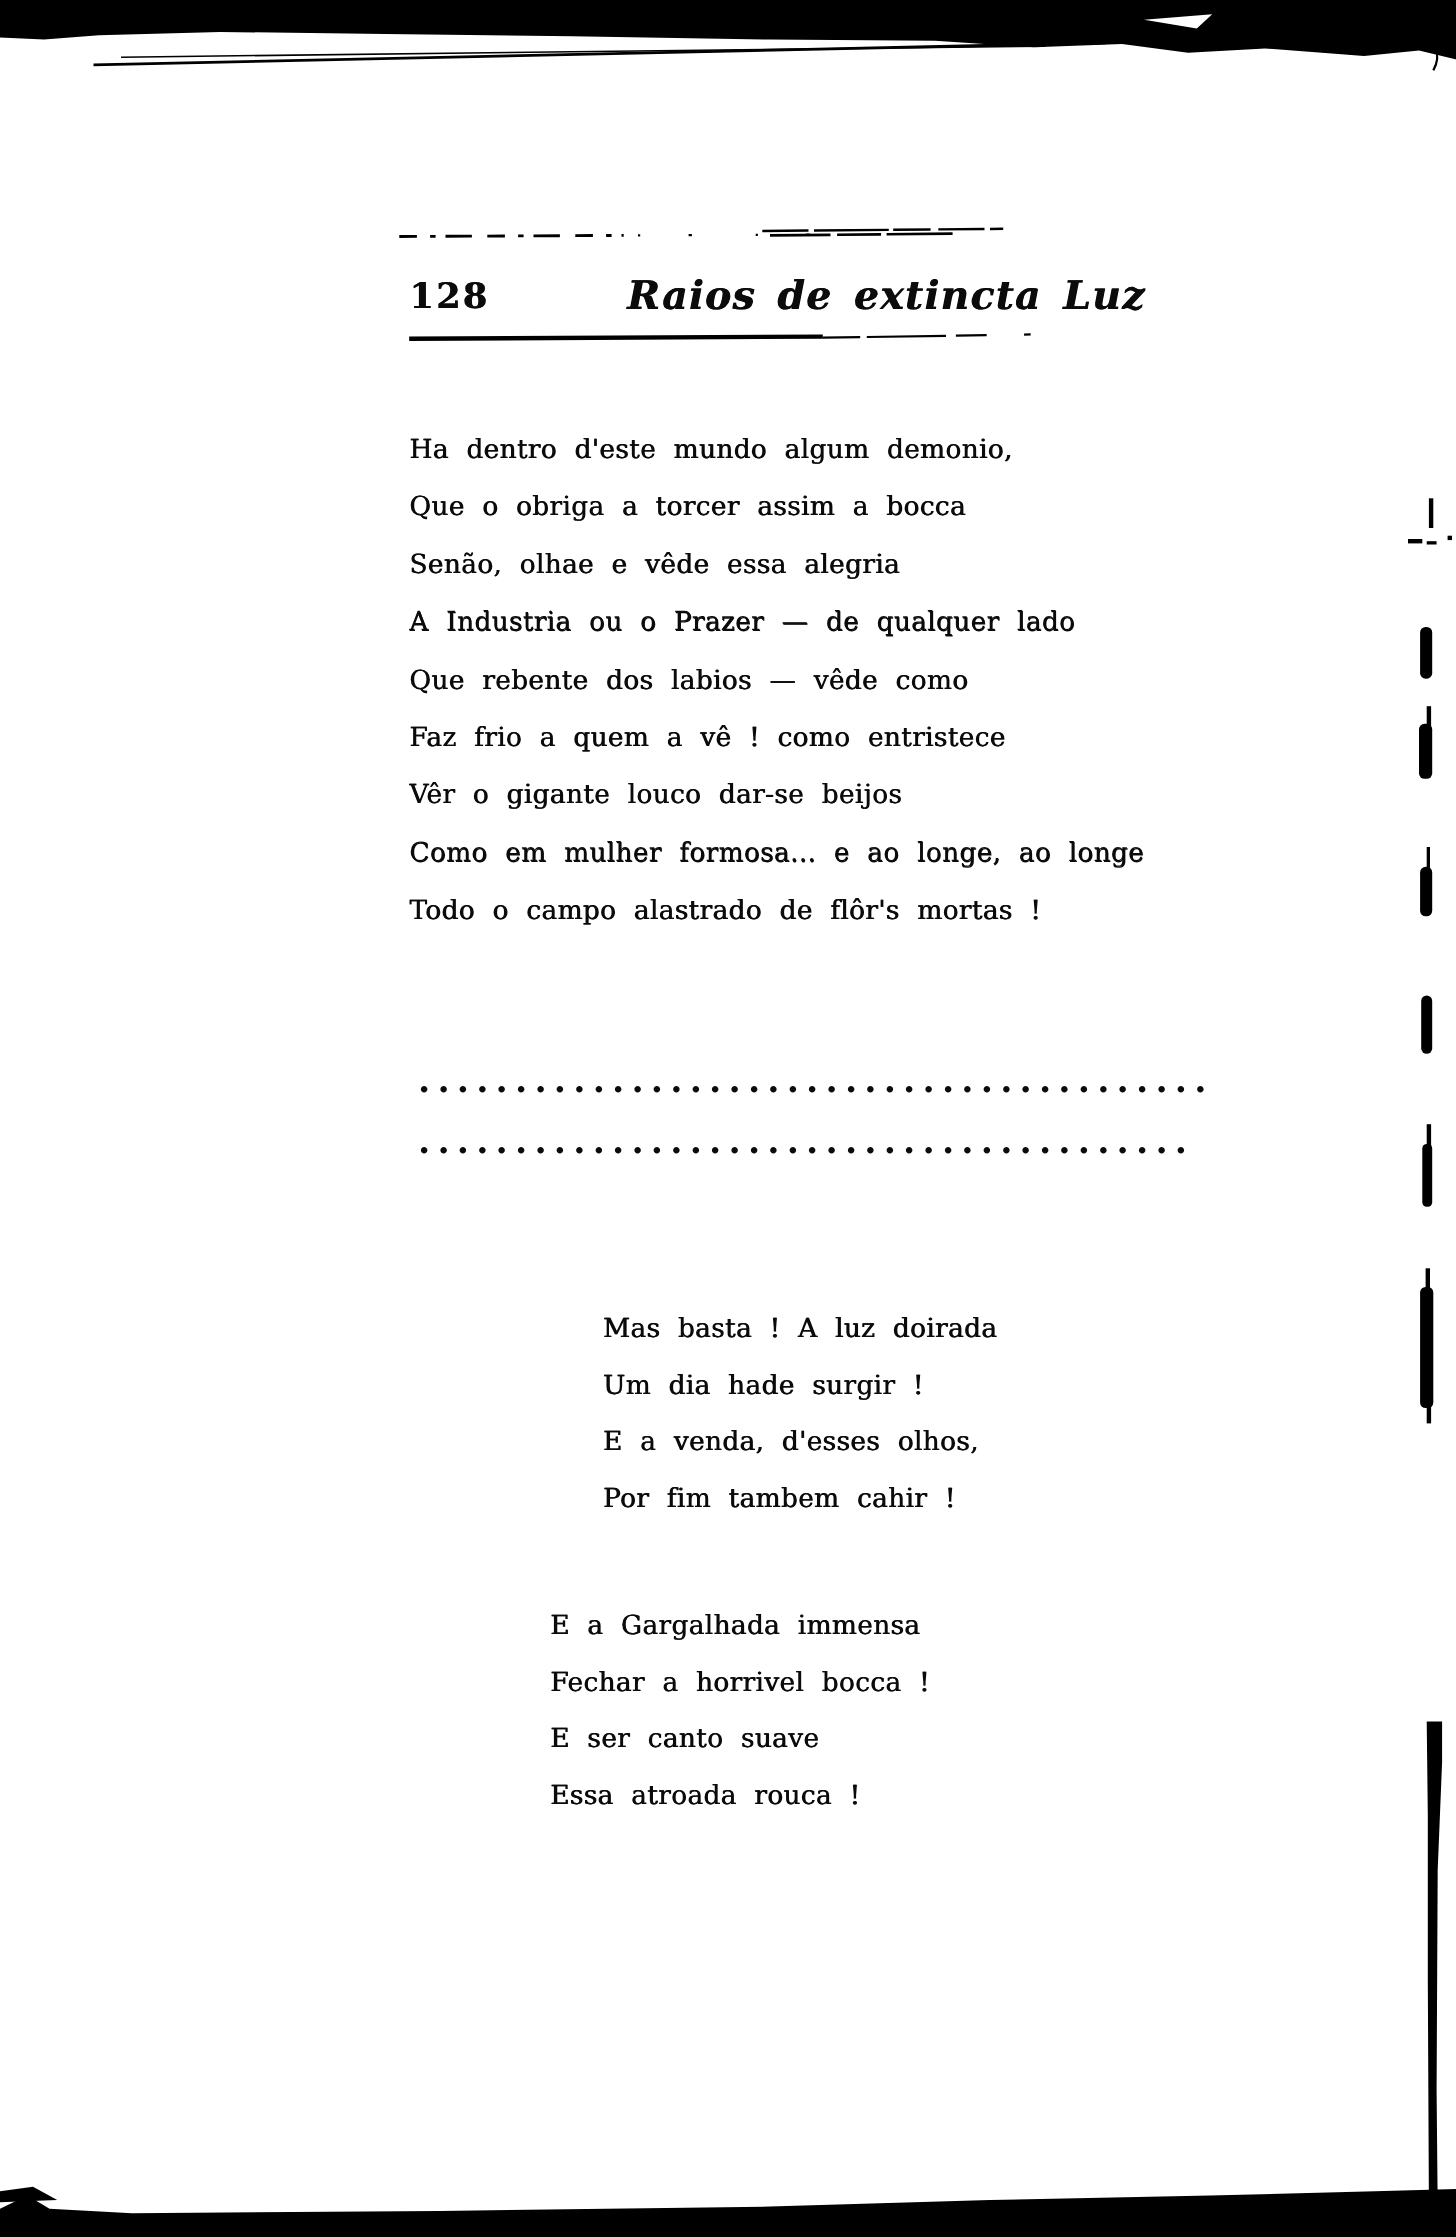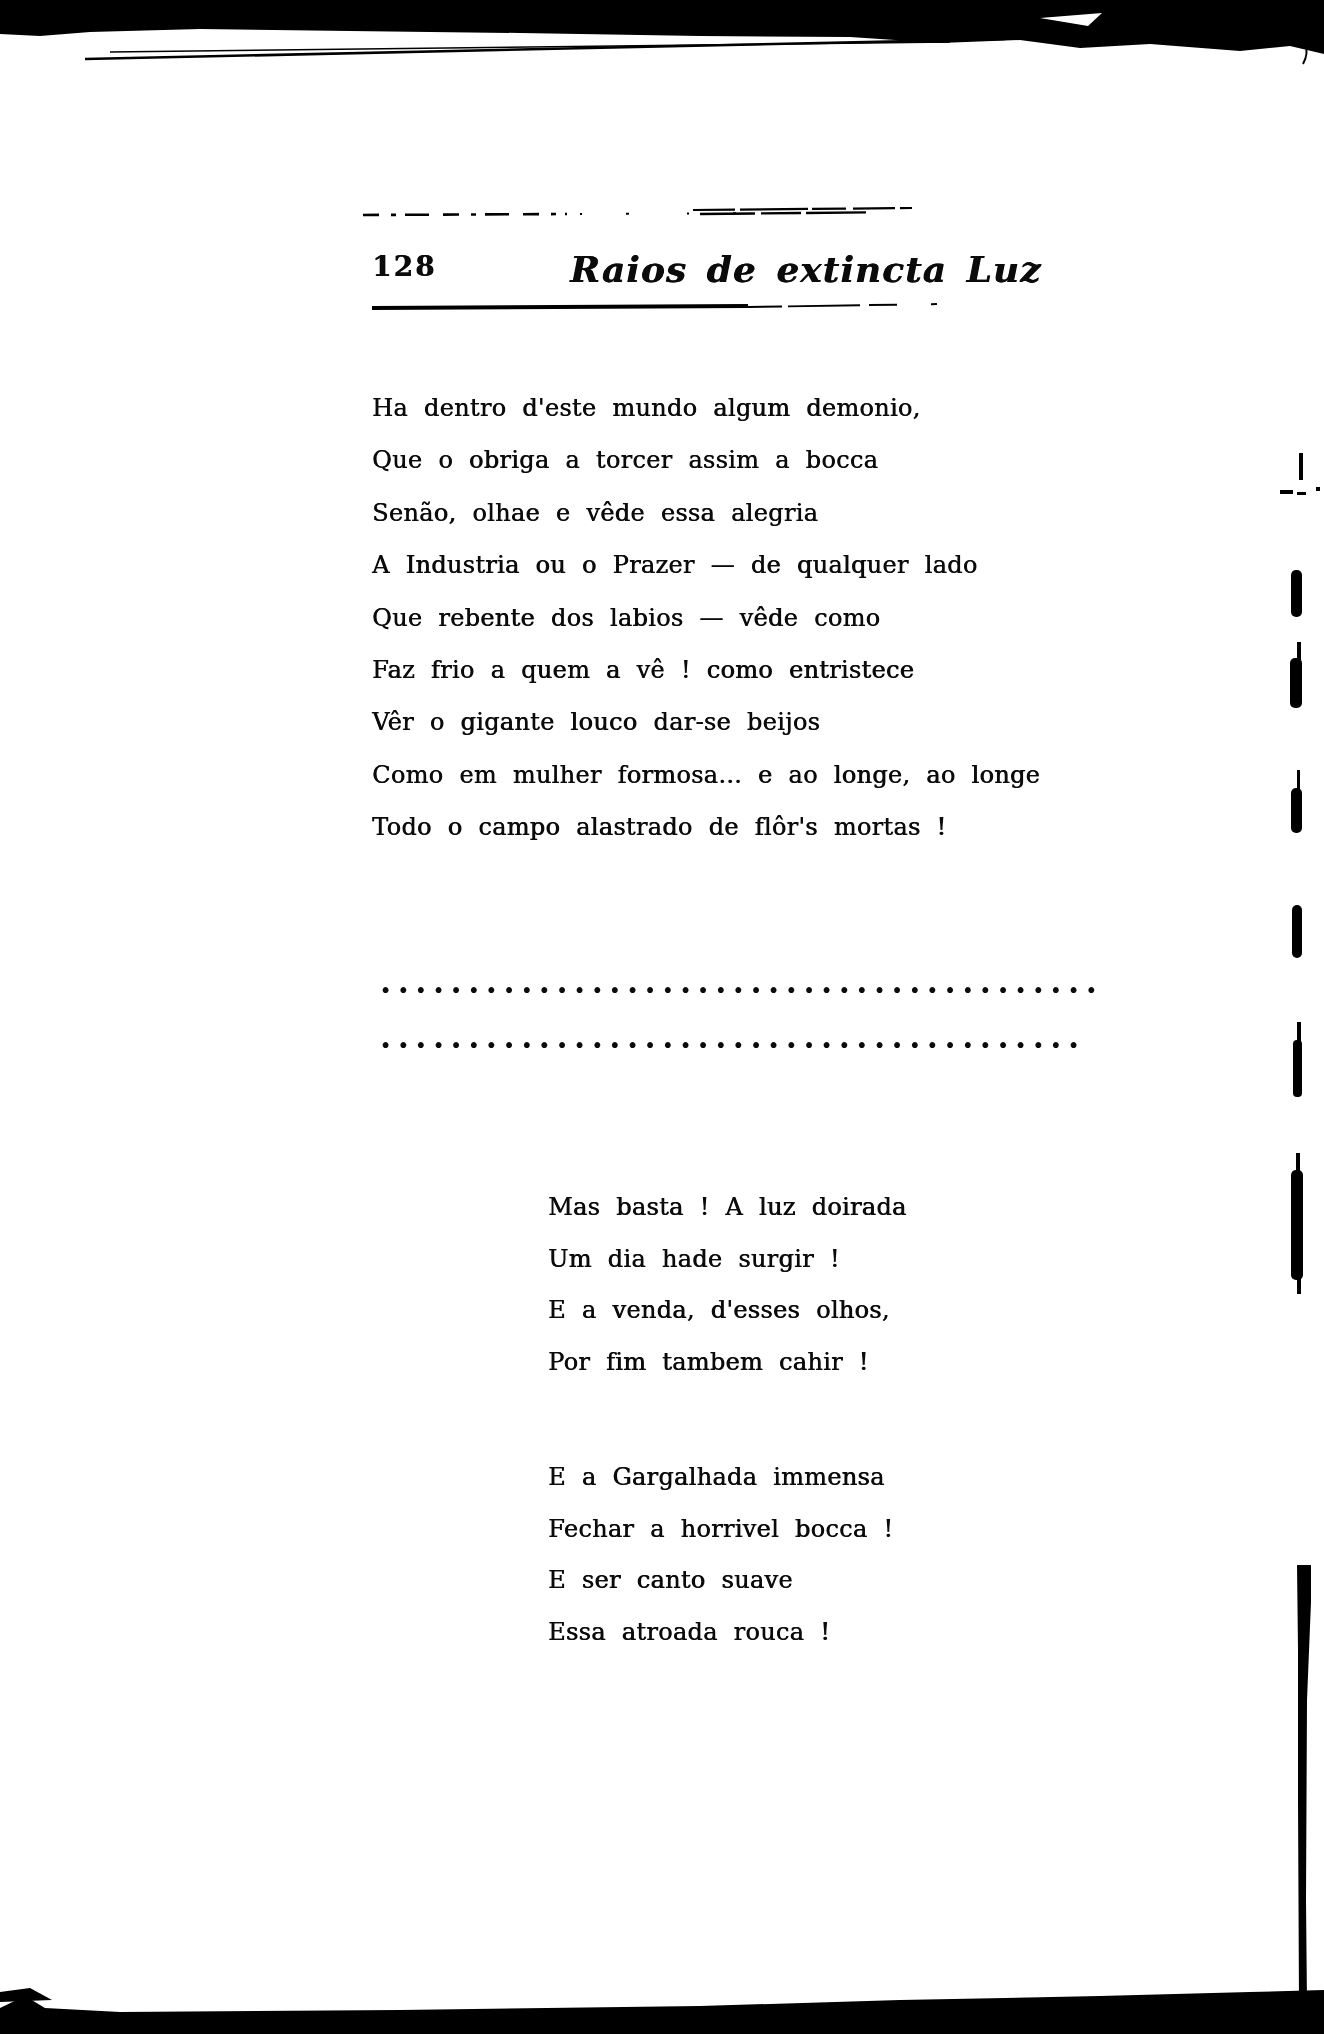--- a/index.html
+++ b/index.html
@@ -7,38 +7,38 @@
     width:1324px;height:2034px;position:relative;background:#ffffff;
     font-family:"DejaVu Serif","Liberation Serif",serif;color:#0b0b0b;
     overflow:hidden;
   }
   .sheet{position:absolute;inset:0;}
   .artifacts{position:absolute;left:0;top:0;z-index:1;}
   .textlayer{position:absolute;inset:0;z-index:2;}
 
   .pagenum{
     position:absolute;left:372px;top:250px;
-    font-size:28px;font-weight:bold;letter-spacing:2px;
+    font-size:32px;font-weight:bold;letter-spacing:2px;
     text-shadow:0.6px 0.3px 0 currentColor;
   }
   .running-title{
     position:absolute;left:570px;top:248px;
     font-size:36px;font-weight:bold;font-style:italic;
     letter-spacing:1px;word-spacing:6px;
     text-shadow:0.5px 0.3px 0 currentColor;
   }
   .stanza{position:absolute;left:372px;top:382px;}
   .poem-line{
     white-space:pre;font-size:24px;line-height:52.4px;
     word-spacing:8px;letter-spacing:0.3px;
     text-shadow:0.6px 0.3px 0 currentColor;
   }
   .quatrain{position:absolute;left:500px;}
   .q1{top:1182px;margin-left:48px;}
-  .q2{top:1452px;margin-left:48px;}
+  .q2{top:1452px;}
   .quatrain .poem-line{line-height:51.5px;}
   .dots{
     position:absolute;left:380px;white-space:pre;
     font-size:32px;line-height:32px;font-weight:bold;
     letter-spacing:6.5px;color:#0b0b0b;
   }
   .dots1{top:966px;}
   .dots2{top:1021px;}
 </style>
 </head>

